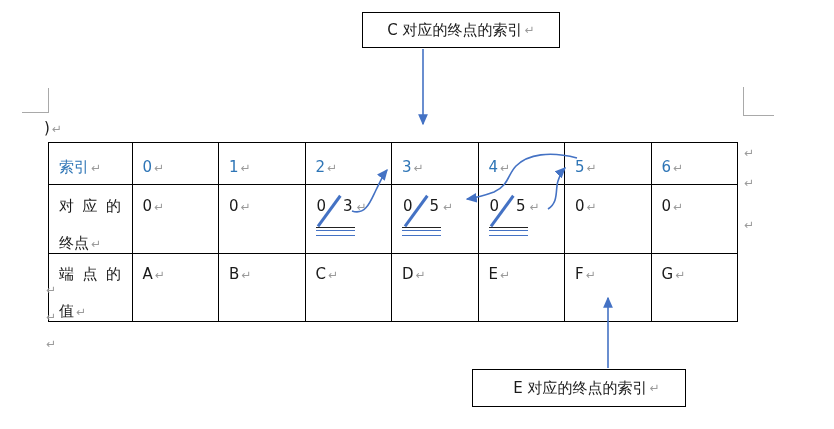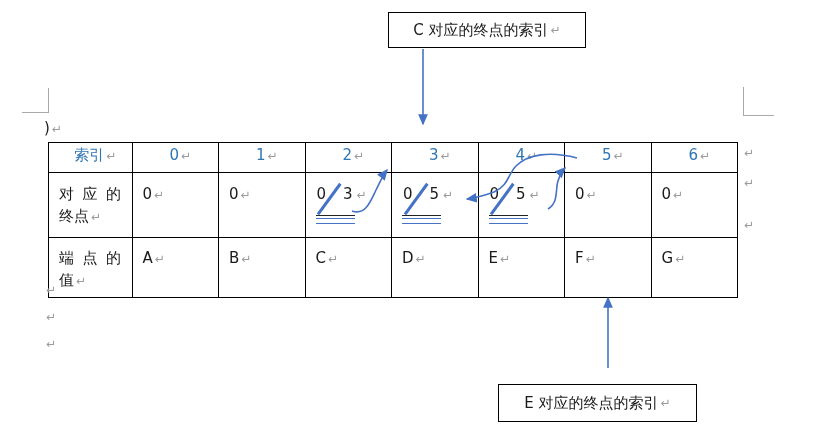--- a/index.html
+++ b/index.html
@@ -15,62 +15,62 @@
   
   .pm{color:#9b9b9b;font-size:12px;margin-left:2px;font-family:"DejaVu Sans",sans-serif;}
   .pm-abs{position:absolute;color:#9b9b9b;font-size:12px;}
 
   
   table.doc{position:absolute;left:48px;top:142px;border-collapse:collapse;table-layout:fixed;}
   table.doc td{border:1.5px solid #000;font-size:15px;color:#1a1a1a;vertical-align:top;
                padding:0 0 0 10px;overflow:visible;}
   td.c-lbl{width:72.5px;}
   td.c-n{width:75.5px;}
-  tr.r-head td{height:26px;padding-top:3px;text-align:center;}
+  tr.r-head td{height:26px;padding-top:15px;}
   tr.r-head td{color:#2E75B6;}
   tr.r-ep td{height:52px;padding-top:12px;}
   tr.r-val td{height:48px;padding-top:11px;}
   td.lblcell{padding-top:3px;padding-right:8px;color:#1a1a1a;}
   .just{display:flex;justify-content:space-between;width:62px;}
-  .l2{margin-top:3px;}
+  .l2{margin-top:18px;}
 
   
   .pair{display:inline-block;position:relative;border-bottom:1.4px solid #222;
         padding:0 2px 11px 1px;line-height:19px;}
   .gapsp{display:inline-block;width:17px;}
   .pair::after{content:"";position:absolute;left:0;right:0;top:100%;margin-top:3px;
         height:3.5px;border-top:1.5px solid #4472C4;border-bottom:1.5px solid #4472C4;}
   .old{position:relative;display:inline-block;}
   .old::before{content:"";position:absolute;left:50%;top:50%;width:2.6px;height:38px;
         background:#4472C4;transform:translate(calc(-50% + 8px),calc(-50% + 4px)) rotate(36deg);}
 
   
   .callout{position:absolute;border:1.6px solid #000;background:#fff;display:flex;
-        align-items:center;justify-content:center;font-size:15px;color:#1a1a1a;white-space:nowrap;margin-left:26px;}
+        align-items:center;justify-content:center;font-size:15px;color:#1a1a1a;white-space:nowrap;}
 
   svg.overlay{position:absolute;left:0;top:0;pointer-events:none;}
 </style>
 </head>
 <body>
 
 <div id="page">
 
   <div class="crop" style="left:48px;top:88px;width:1px;height:25px;"></div>
   <div class="crop" style="left:22px;top:112px;width:27px;height:1px;"></div>
   <div class="crop" style="left:743px;top:87px;width:1px;height:29px;"></div>
   <div class="crop" style="left:743px;top:115px;width:31px;height:1px;"></div>
 
   <div class="tline" style="left:44px;top:119px;"><span>)</span><span class="pm">↵</span></div>
 
   <div class="callout" style="left:362px;top:12px;width:196px;height:34px;">
       <span>C 对应的终点的索引</span>
       <span class="pm">↵</span>
     </div>
 
-  <div class="callout" style="left:472px;top:384px;width:197px;height:36px;">
+  <div class="callout" style="left:472px;top:369px;width:197px;height:36px;padding-left:15px;">
       <span>E 对应的终点的索引</span>
       <span class="pm">↵</span>
     </div>
 
   <table class="doc">
     <tbody>
         <tr class="r-head">
       <td class="c-lbl"><span>索引</span><span class="pm">↵</span></td>
       <td class="c-n"><span>0</span><span class="pm">↵</span></td>
       <td class="c-n"><span>1</span><span class="pm">↵</span></td>

